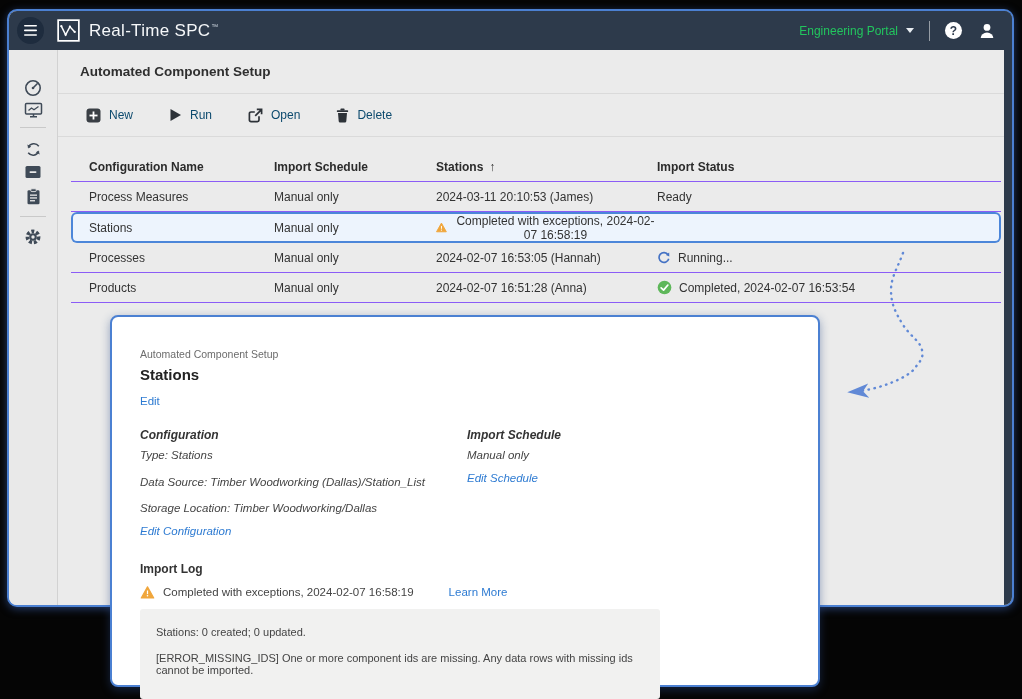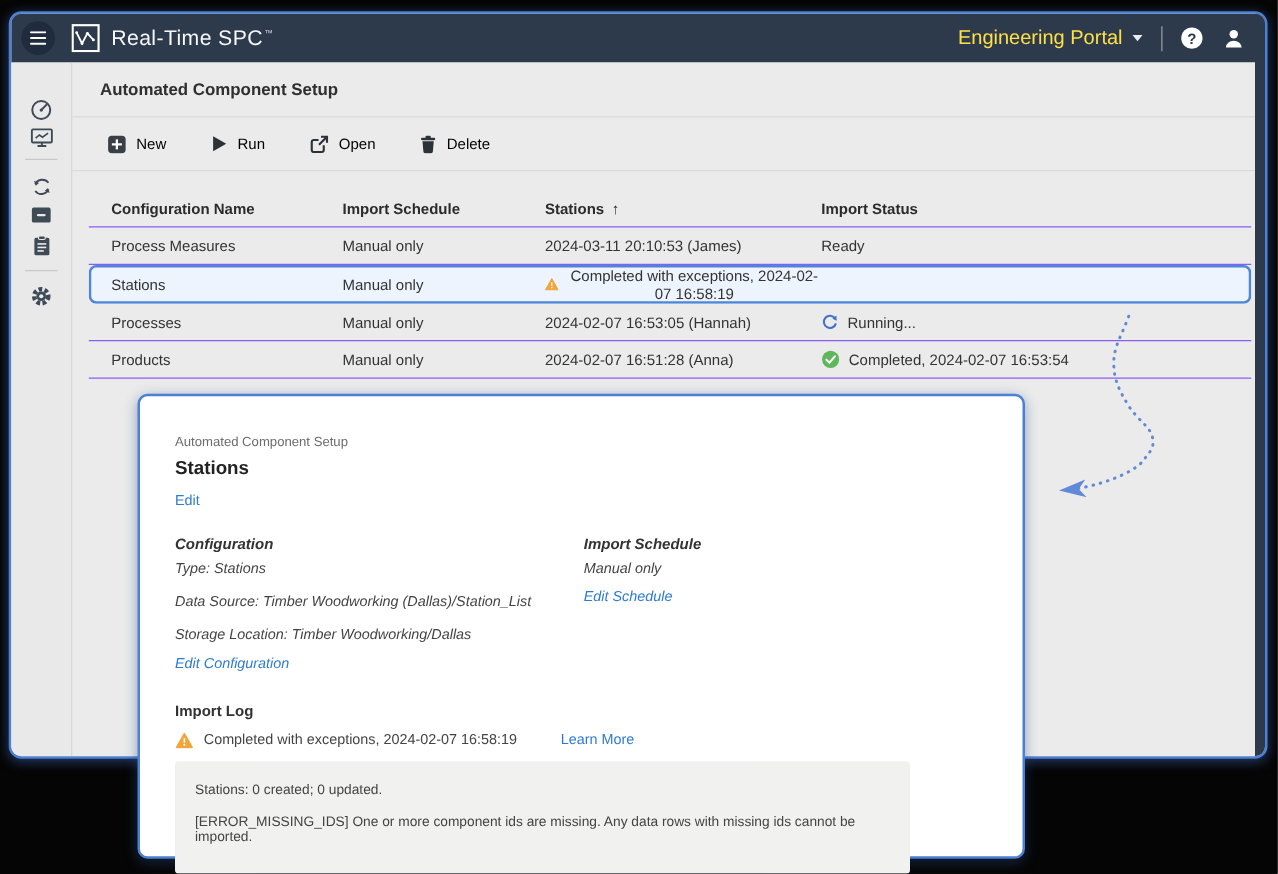--- a/index.html
+++ b/index.html
@@ -18,37 +18,37 @@
   
   .topbar {
     position:absolute; left:0; top:0; right:0; height:39px; background:#2d3a4b;
     display:flex; align-items:center; padding:0 16px 0 8px; color:#f4f6f9;
   }
   .menu-btn { width:27px; height:27px; border-radius:50%; background:#1e2c3e; display:flex; align-items:center; justify-content:center; cursor:pointer; }
   .logo-box { margin-left:13px; display:flex; align-items:center; }
   .app-title { margin-left:9px; font-size:17px; font-weight:300; letter-spacing:.3px; color:#f5f7f9; }
   .tm { font-size:7px; vertical-align:super; color:#c9d2dc; margin-left:1px; }
   .tb-spacer { flex:1; }
-  .portal { display:flex; align-items:center; gap:8px; font-size:16px; color:#fde047; cursor:pointer; margin-right:15px; }
+  .portal { display:flex; align-items:center; gap:8px; font-size:12px; color:#22c55e; cursor:pointer; margin-right:15px; }
   .caret-down { width:0; height:0; border-left:4.5px solid transparent; border-right:4.5px solid transparent; border-top:5px solid #e8edf2; }
   .tb-divider { width:1px; height:20px; background:rgba(255,255,255,.5); margin-right:15px; }
   .help-btn { width:17px; height:17px; border-radius:50%; background:#fff; color:#2d3a4b; font-size:12px; font-weight:bold; display:flex; align-items:center; justify-content:center; margin-right:16px; cursor:pointer; }
   .user-btn { display:flex; align-items:center; cursor:pointer; }
 
   
   .sidebar { position:absolute; left:0; top:39px; bottom:0; width:49px; background:#e9e9e9; border-right:1px solid #d2d2d2; }
   .side-item { position:absolute; left:0; width:48px; height:24px; display:flex; align-items:center; justify-content:center; cursor:pointer; }
   .side-div { position:absolute; left:11px; width:26px; height:1px; background:#c9c9c9; }
 
   
   .main { position:absolute; left:49px; top:39px; right:8px; bottom:0; background:#ebebeb; }
   .page-header { height:44px; border-bottom:1px solid #dadada; display:flex; align-items:center; padding-left:22px; }
   .page-title { font-size:13.5px; font-weight:bold; color:#2f2f2f; }
   .tb-row { height:43px; border-bottom:1px solid #dadada; display:flex; align-items:center; padding-left:22px; gap:24px; }
-  .tbtn { display:flex; align-items:center; gap:8px; font-size:12px; color:#000000; cursor:pointer; padding:4px 6px; }
+  .tbtn { display:flex; align-items:center; gap:8px; font-size:12px; color:#0c4a6e; cursor:pointer; padding:4px 6px; }
 
   
   .table { margin:15px 3px 0 13px; }
   .trow { display:grid; grid-template-columns:185px 162px 221px 1fr; align-items:center; height:30px; padding-left:18px; font-size:12px; color:#333; }
   .trow.bline { border-bottom:1px solid #8b5cf6; }
   .thead { font-weight:bold; color:#2b2b2b; height:30px; }
   .th { cursor:pointer; }
   .sort { margin-left:6px; font-weight:bold; }
   .trow.selected { background:#edf4fd; box-shadow:inset 0 0 0 2px #4c86d9; border-radius:6px; height:31px; }
   .cell.status { display:flex; align-items:center; gap:7px;text-align:center; }
@@ -70,21 +70,21 @@
   .panel-edit { margin-top:12px; }
   .cols { display:flex; margin-top:21px;font-style:italic; }
   .col-left { width:327px; }
   .sec-head { font-size:12px; font-weight:bold; color:#333; }
   .body-line { font-size:11.5px; color:#444; line-height:13.5px; margin-top:13px; }
   .body-line.first { margin-top:7px; }
   .sec-link { margin-top:9px; }
   .log-sec { margin-top:23px; }
   .status-line { display:flex; align-items:center; gap:8px; margin-top:10px; font-size:11.5px; color:#444; }
   .learn-more { margin-left:10px;padding-left:17px; }
-  .log-box { margin-top:10px; width:588px; height:90px; background:#f1f1f0; border-radius:3px; padding:17px 16px; font-size:11px; color:#444; }
+  .log-box { margin-top:10px; width:520px; height:90px; background:#f1f1f0; border-radius:3px; padding:17px 16px; font-size:11px; color:#444; }
   .log-box .l2 { margin-top:14px; }
 </style>
 </head>
 <body>
 
 <div class="stage">
 
   <div class="app-window">
     <div class="edge-strip"></div>
 

